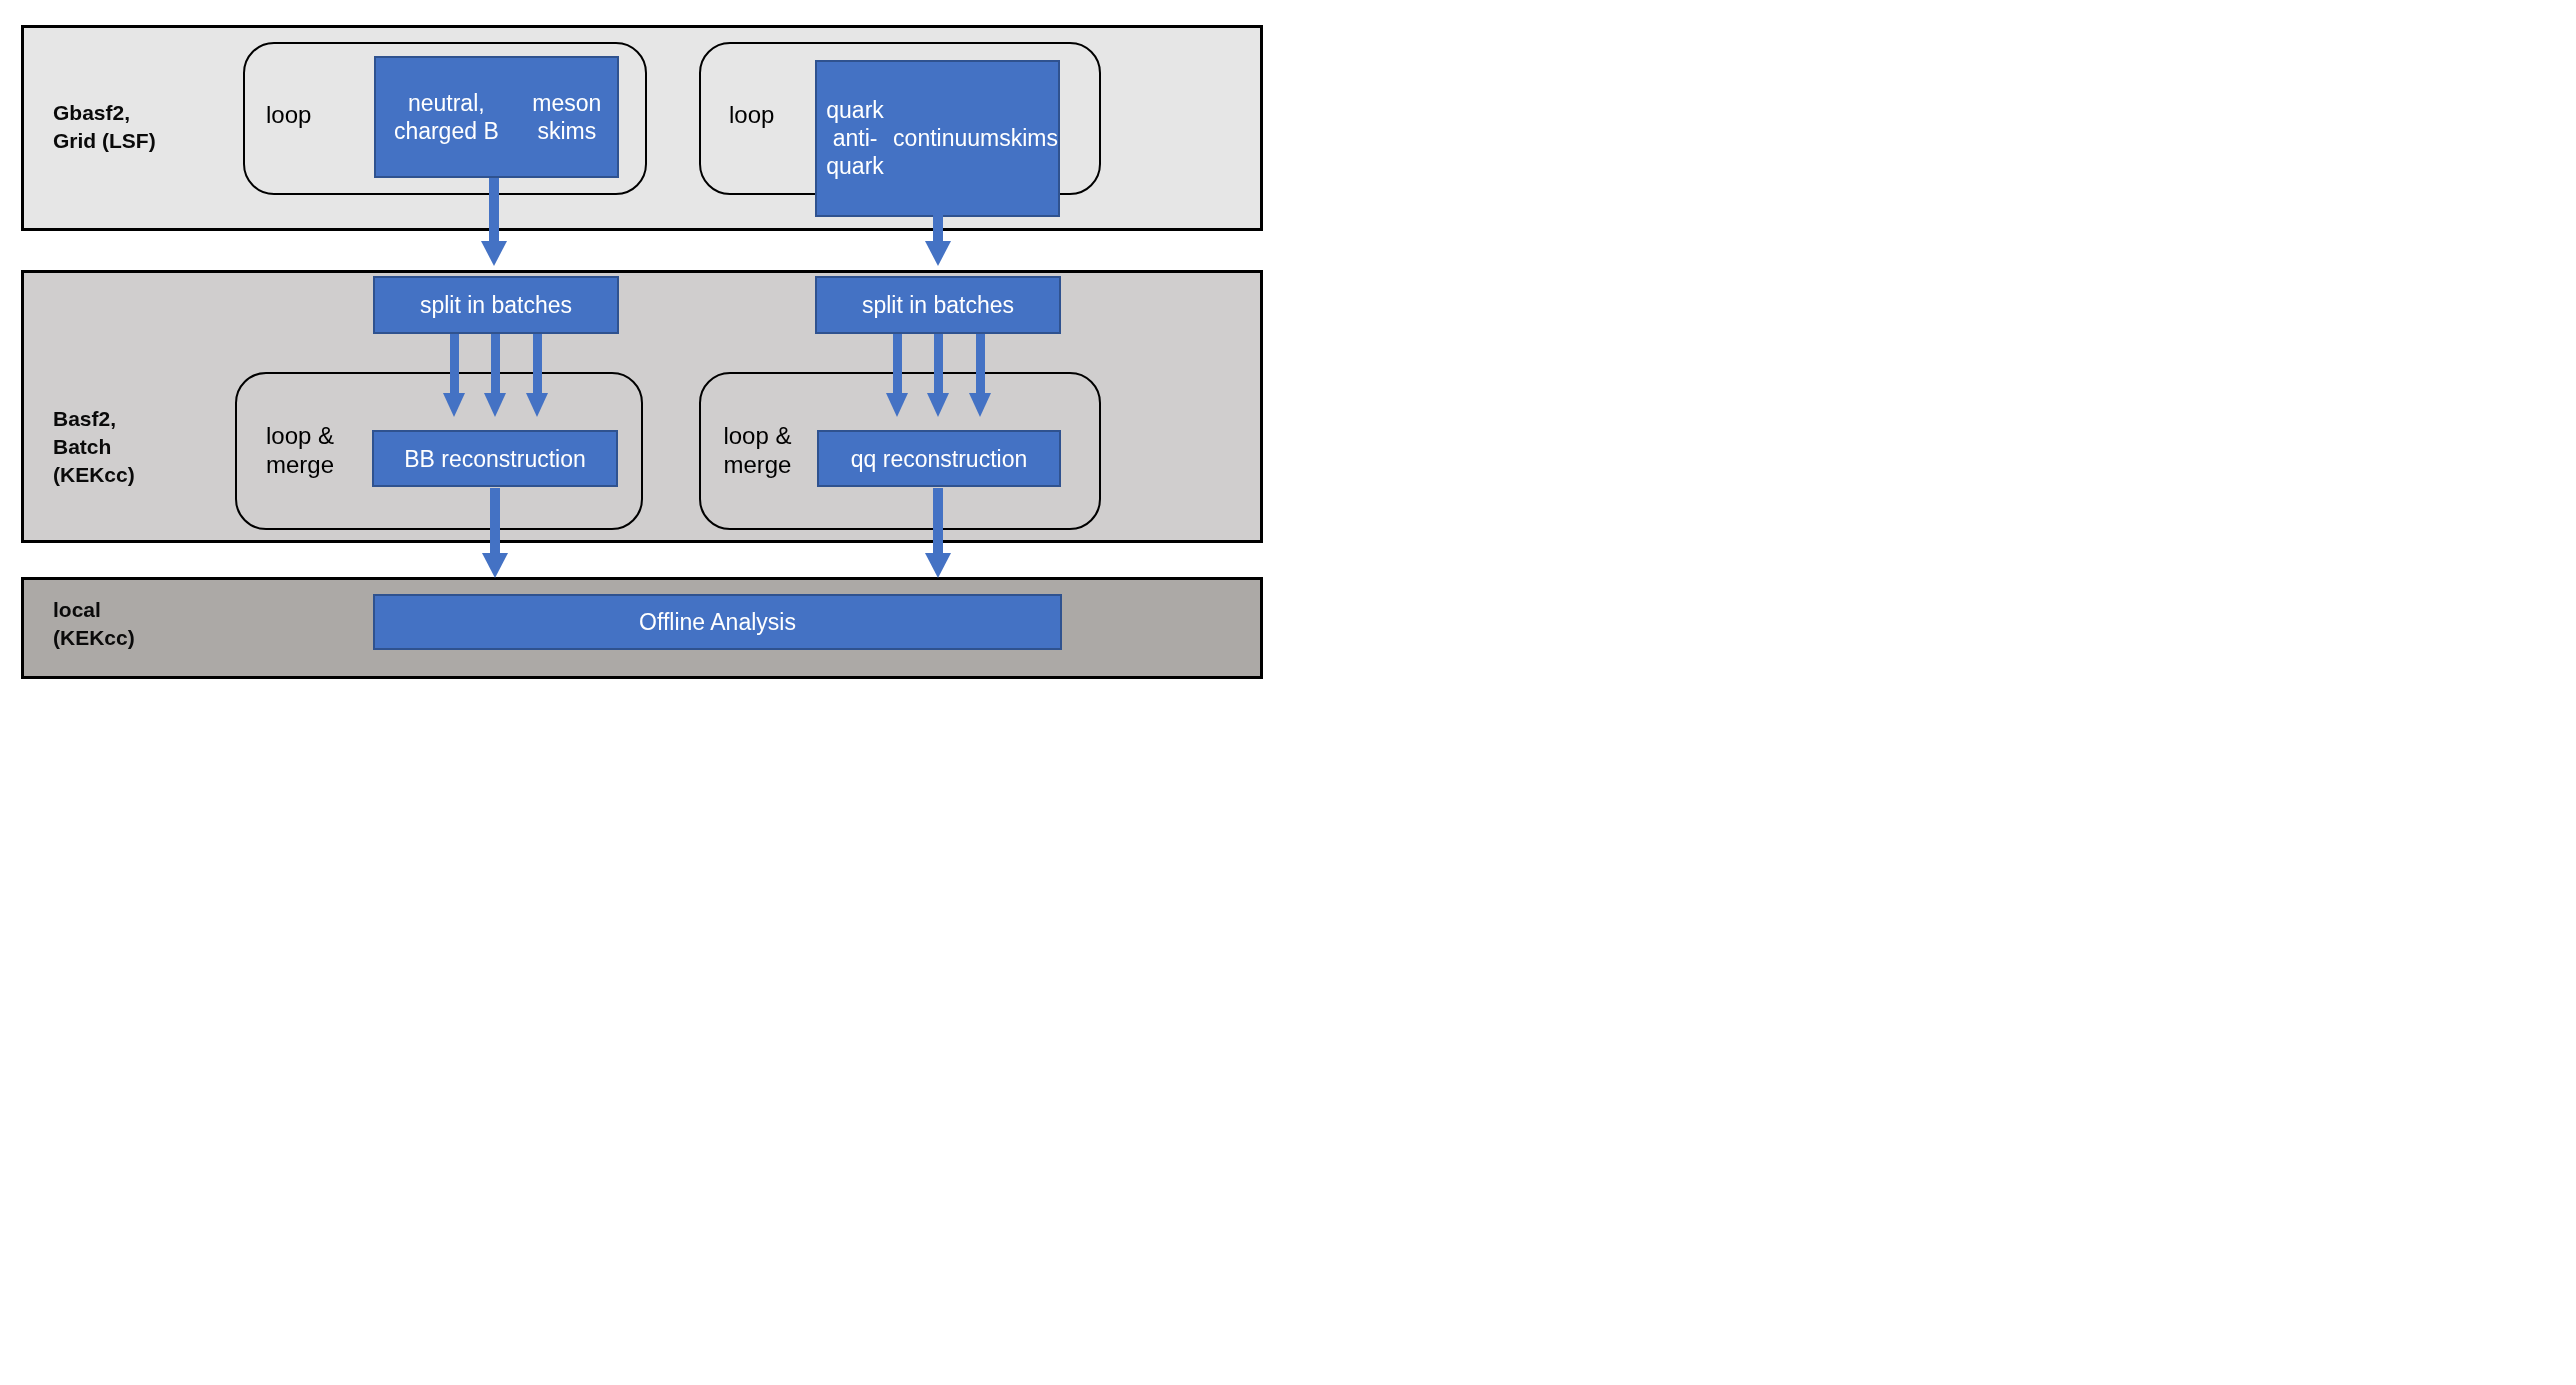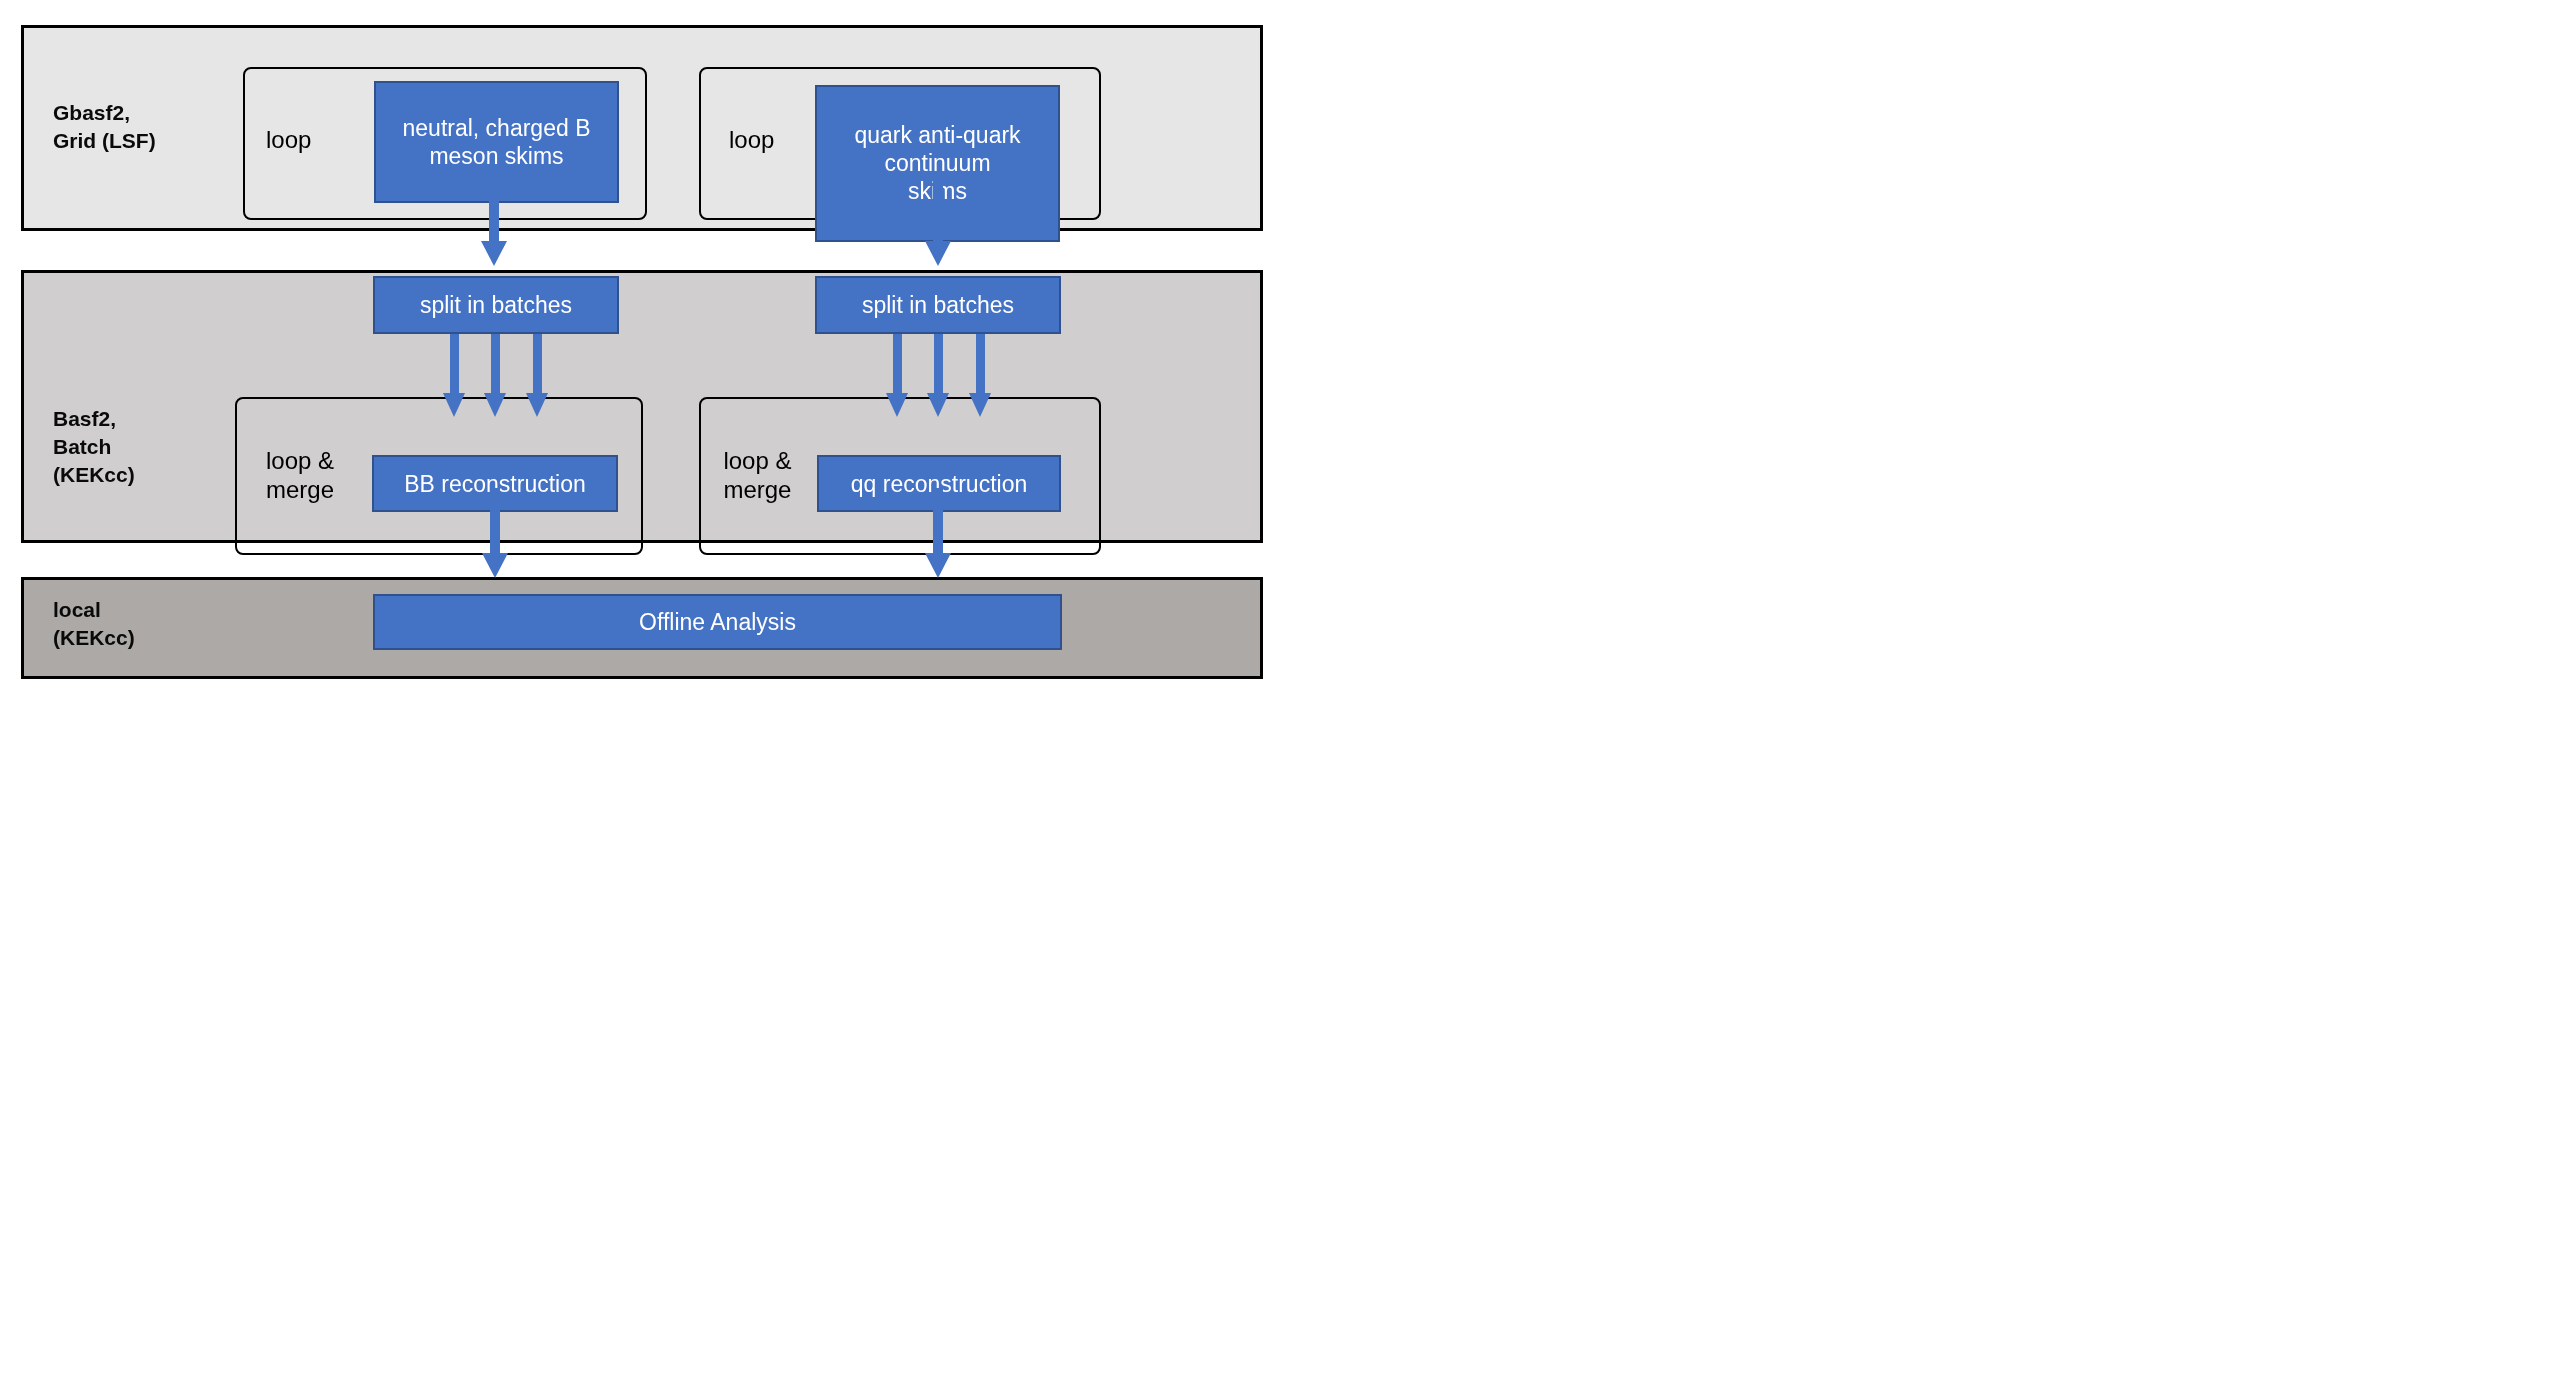--- a/index.html
+++ b/index.html
@@ -29,40 +29,39 @@
     font-weight: bold;
     line-height: 28px;
     color: #0a0a0a;
     white-space: nowrap;
   }
   .band-label span { display: block; }
 
   .loop-rect {
     position: absolute;
     border: 2.2px solid #000000;
-    border-radius: 8px;
+    border-radius: 31px;
     box-sizing: border-box;
-    margin-top: 25px;
   }
   .loop-label {
     position: absolute;
     font-size: 24px;
     line-height: 29px;
     color: #000000;
     white-space: nowrap;
   }
   .loop-label span { display: block; }
 
   .blue-box {
     position: absolute;
     background: #4472C4;
     border: 2.2px solid #2F528F;
     box-sizing: border-box;
     display: flex;
-    flex-direction: column;
+    flex-direction: row;
     align-items: center;
     justify-content: center;
     text-align: center;
     color: #ffffff;
     font-size: 23px;
     line-height: 28px;
   }
   .blue-box span { display: block; }
 
   .arrow {

